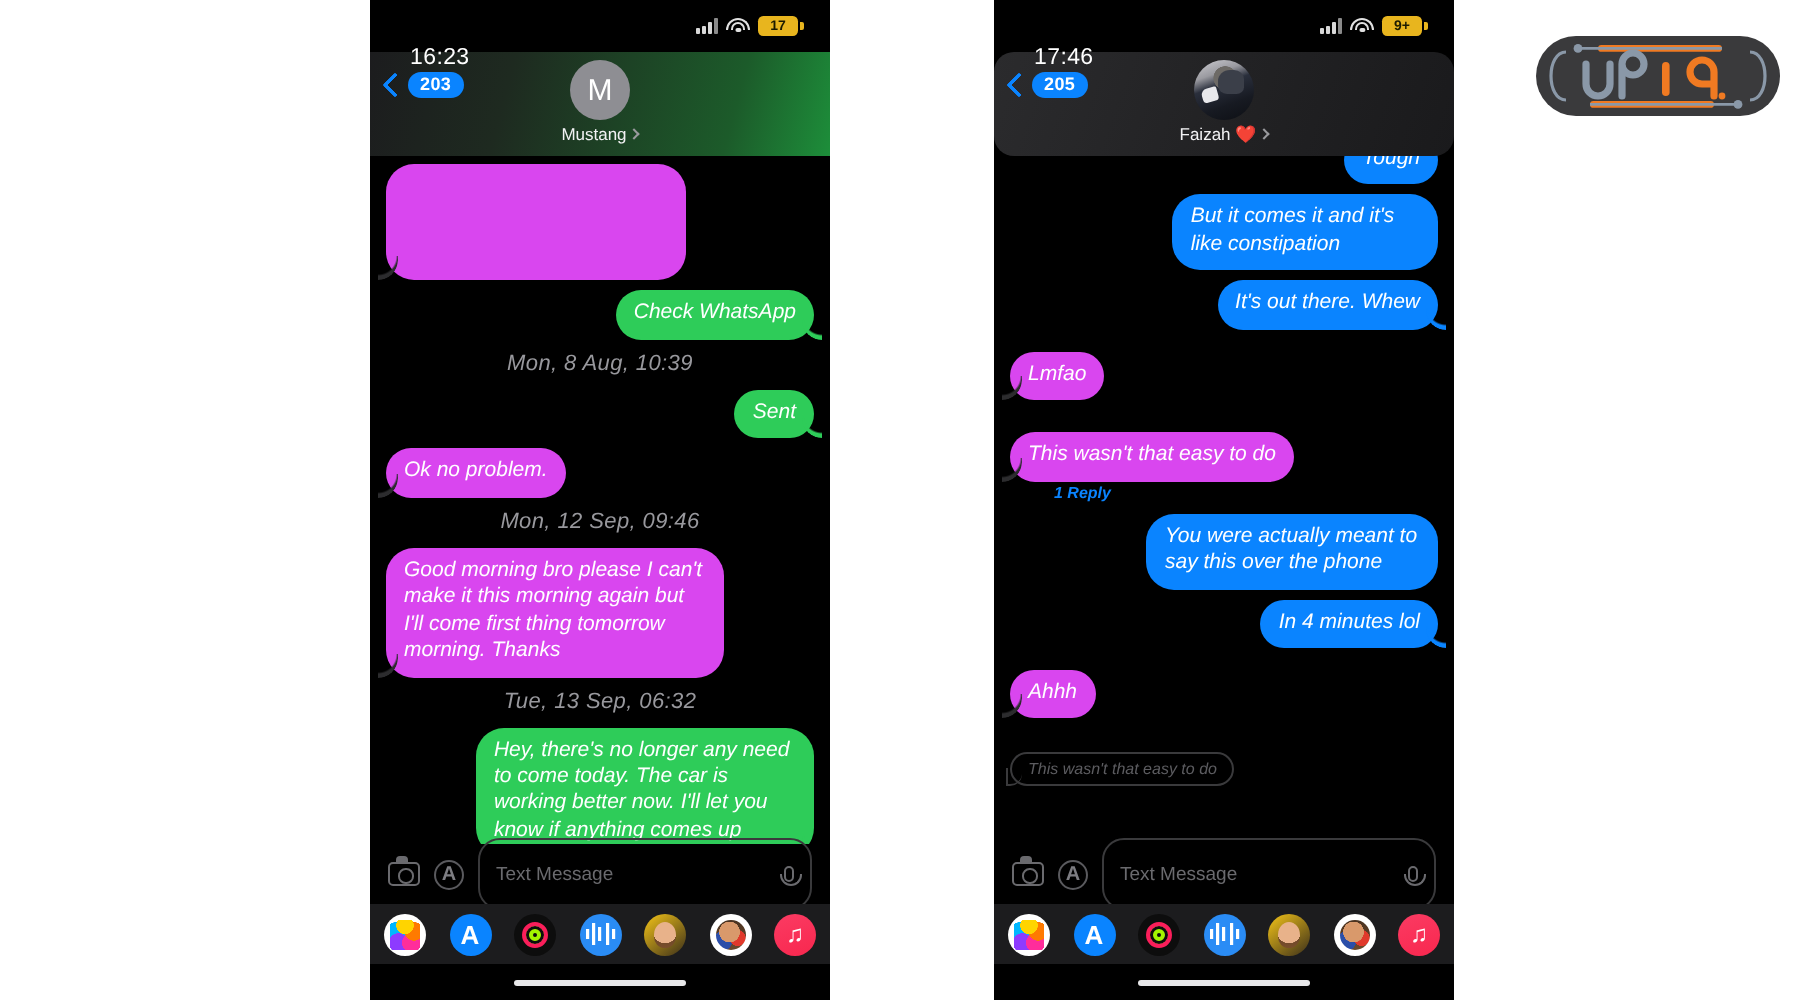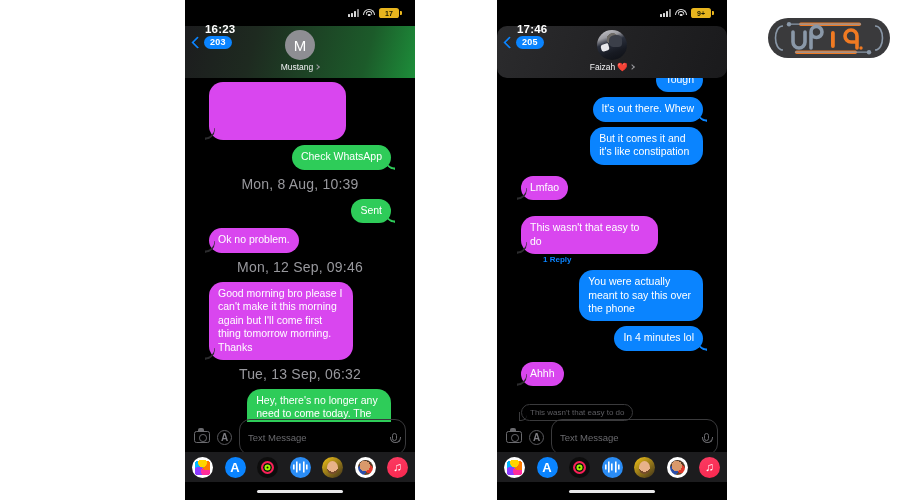--- a/index.html
+++ b/index.html
@@ -17,21 +17,21 @@
   }
   #phone-left { left:185px; }
   #phone-right{ left:497px; }
 
   
   .statusbar{
     position:relative; height:26px;
     display:flex; align-items:center; justify-content:space-between;
     padding:0 16px 0 20px; z-index:6;
   }
-  .sb-time{ color:#fff; font-size:11.5px; font-weight:bold; letter-spacing:.2px;margin-top:32px; }
+  .sb-time{ color:#fff; font-size:11.5px; font-weight:normal; letter-spacing:.2px;margin-top:32px; }
   .sb-right{ display:flex; align-items:center; gap:4px; }
   .sig{ display:flex; align-items:flex-end; gap:1px; height:8px; }
   .sig i{ display:block; width:2px; background:#d8d8d8; border-radius:.5px; }
   .sig i:nth-child(1){height:3px}.sig i:nth-child(2){height:4.5px}
   .sig i:nth-child(3){height:6px}.sig i:nth-child(4){height:8px; background:#8a8a8a}
   .wifi{ position:relative; width:12px; height:9px; }
   .wifi span{
     position:absolute; left:50%; transform:translateX(-50%);
     border:1.4px solid #e0e0e0; border-bottom:none; border-radius:50% 50% 0 0/100% 100% 0 0;
   }
@@ -99,21 +99,21 @@
     white-space:nowrap;
   }
   .contact-name .mini-chev{
     width:4px;height:4px;border-top:1px solid #9a9a9e;border-right:1px solid #9a9a9e;
     transform:rotate(45deg); display:inline-block;
   }
 
   
   .thread{
     position:absolute; left:0; right:0; top:74px; bottom:78px;
-    padding:0 24px; overflow:hidden;
+    padding:0 8px; overflow:hidden;font-style:italic;
   }
   .row{ display:flex; margin-bottom:5px; }
   .row.out{ justify-content:flex-end; }
   .row.in { justify-content:flex-start; }
   .bubble{
     max-width:75%; padding:5px 9px 6px; border-radius:14px;
     font-size:10.5px; line-height:1.28; color:#fff; position:relative;
     word-wrap:break-word;
   }
   .bubble.green{ background:#2ECC59; }
@@ -127,21 +127,21 @@
             mask:radial-gradient(circle at 100% 0,transparent 9px,#000 10px);
   }
   .bubble.grey::after{
     content:""; position:absolute; left:-4px; bottom:0; width:10px; height:12px;
     background:#2C2C2E; border-bottom-right-radius:14px;
     -webkit-mask:radial-gradient(circle at 0 0,transparent 9px,#000 10px);
             mask:radial-gradient(circle at 0 0,transparent 9px,#000 10px);
   }
   .bubble.notail::after{ display:none; }
   .stamp{
-    text-align:center; color:#98989d; font-size:14px; margin:6px 0 7px; letter-spacing:.2px;
+    text-align:center; color:#98989d; font-size:11px; margin:6px 0 7px; letter-spacing:.2px;
   }
   .clipped-top{
     margin:-22px 0 6px; display:flex; justify-content:flex-end;
   }
   .clipped-top .bubble{ border-radius:14px; }
 
   
   .reply-link{
     color:#0A84FF; font-size:8px; font-weight:bold; margin:1px 0 6px 22px;
   }
@@ -375,24 +375,24 @@
         <i class="mini-chev"></i>
       </div>
     </div>
   </div>
 
   <div class="thread">
     <div class="row out" style="margin-top:-6px">
       <div class="bubble blue notail">Tough</div>
     </div>
     <div class="row out">
+      <div class="bubble blue notail" style="max-width:62%">But it comes it and it's like constipation</div>
+    </div>
+    <div class="row out">
       <div class="bubble blue">It's out there. Whew</div>
-    </div>
-    <div class="row out">
-      <div class="bubble blue notail" style="max-width:62%">But it comes it and it's like constipation</div>
     </div>
     <div class="row in" style="margin-top:11px">
       <div class="bubble grey">Lmfao</div>
     </div>
     <div class="row in" style="margin-top:16px;margin-bottom:0">
       <div class="bubble grey">This wasn't that easy to do</div>
     </div>
     <div class="reply-link">1 Reply</div>
     <div class="row out">
       <div class="bubble blue notail" style="max-width:68%">You were actually meant to say this over the phone</div>

